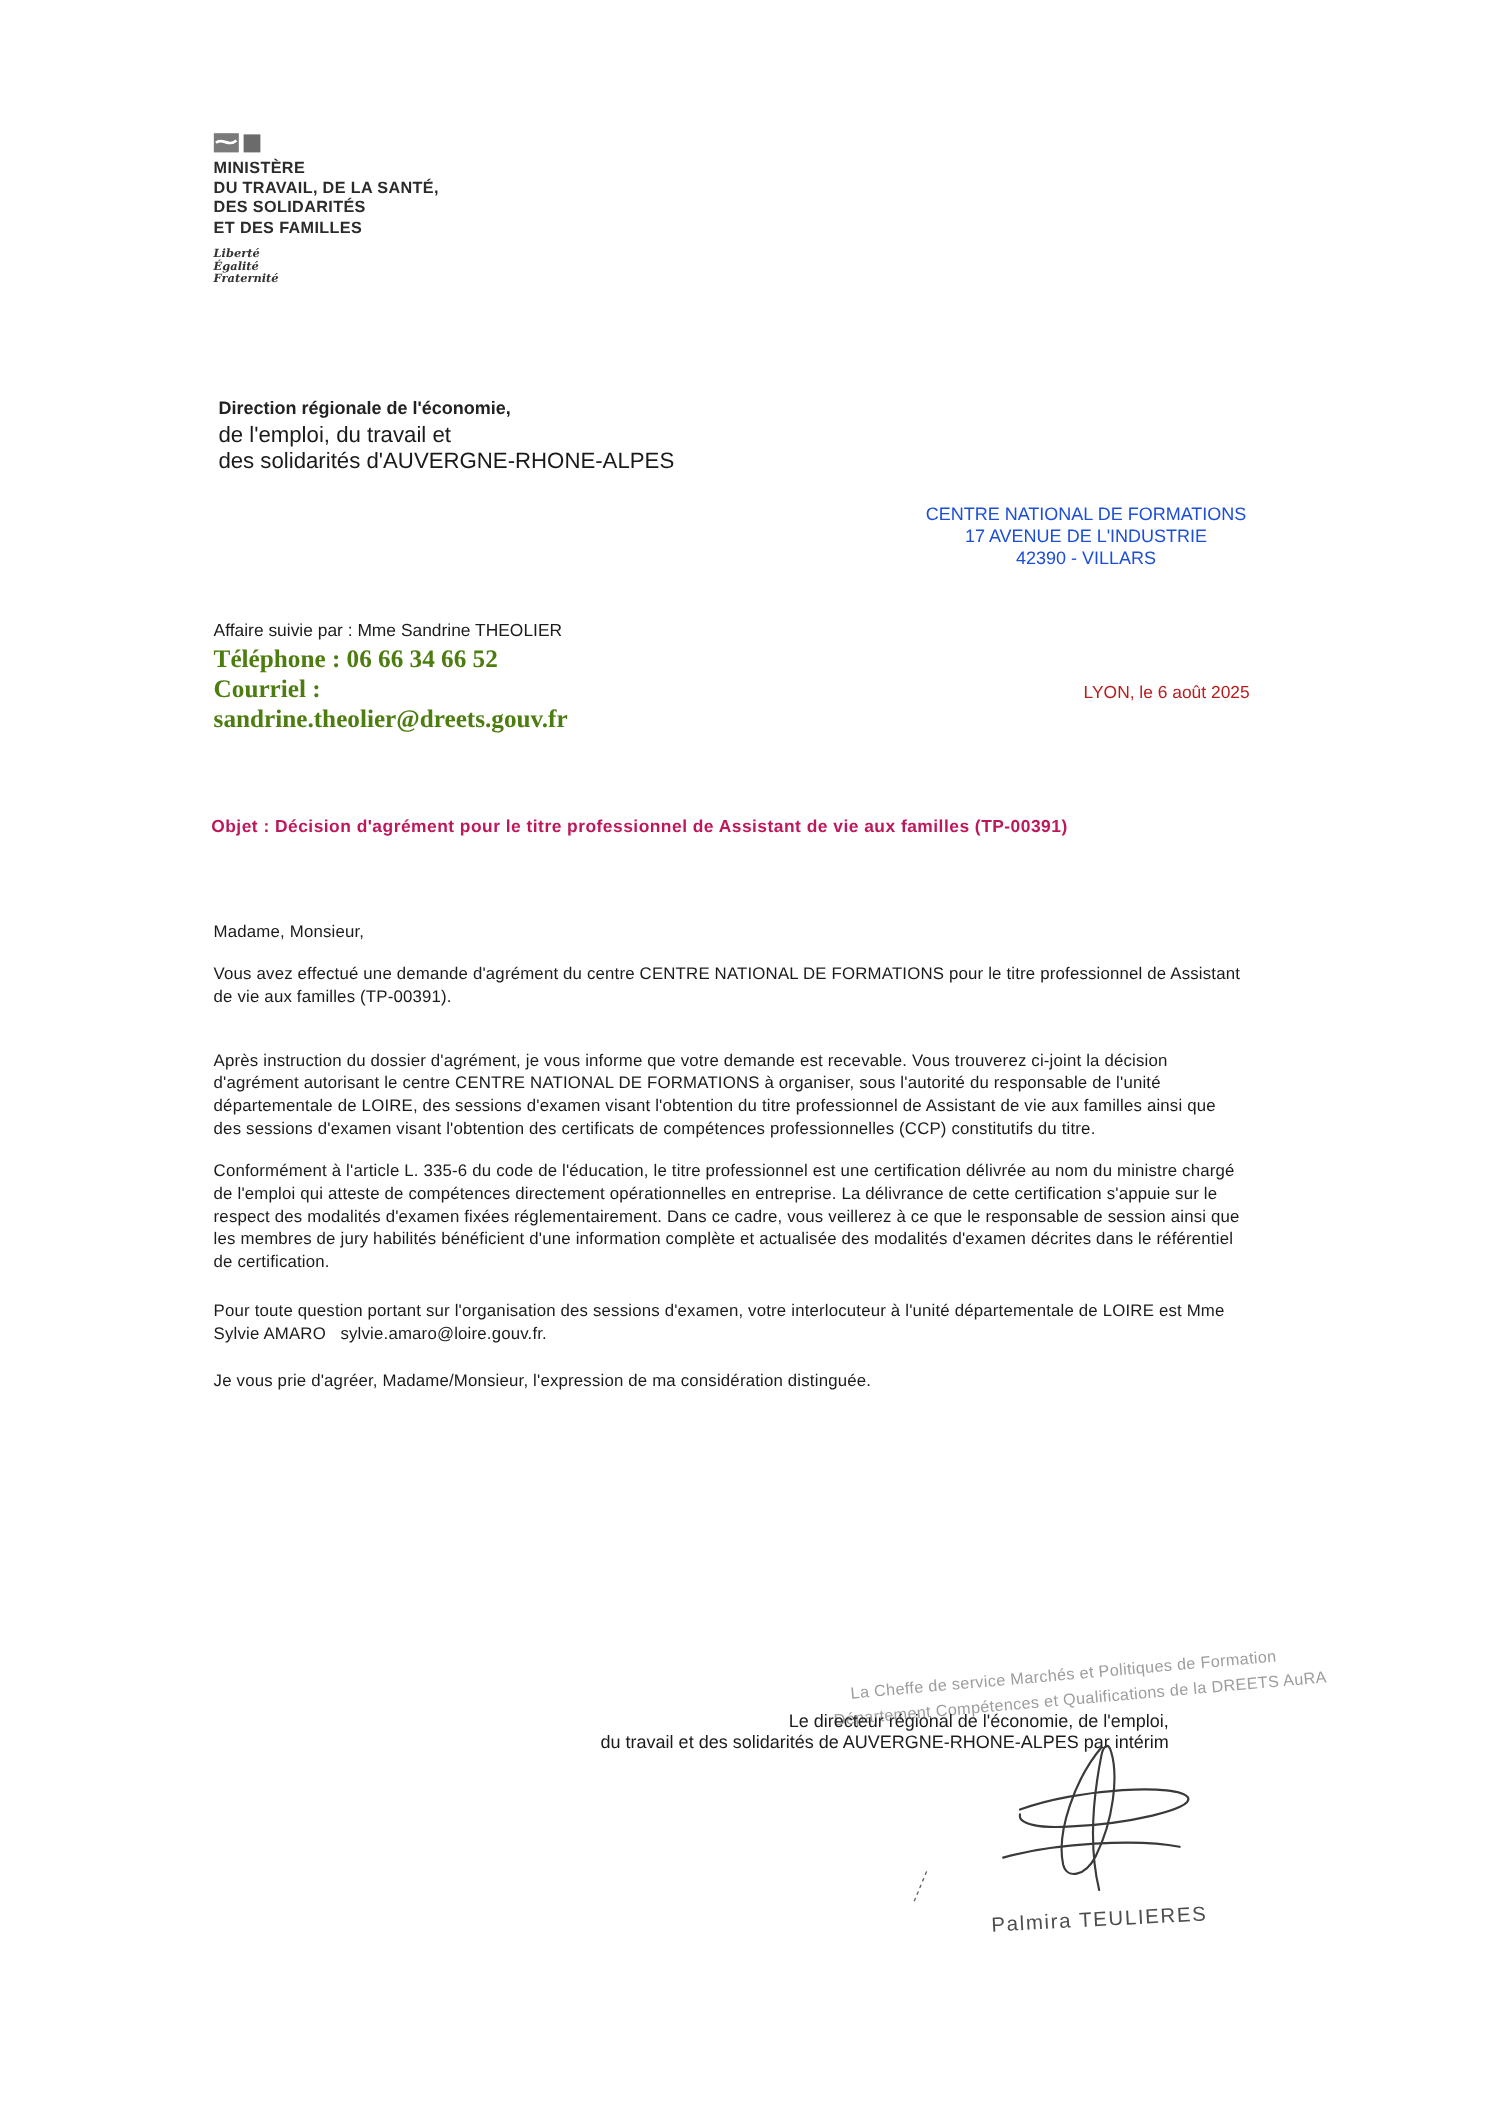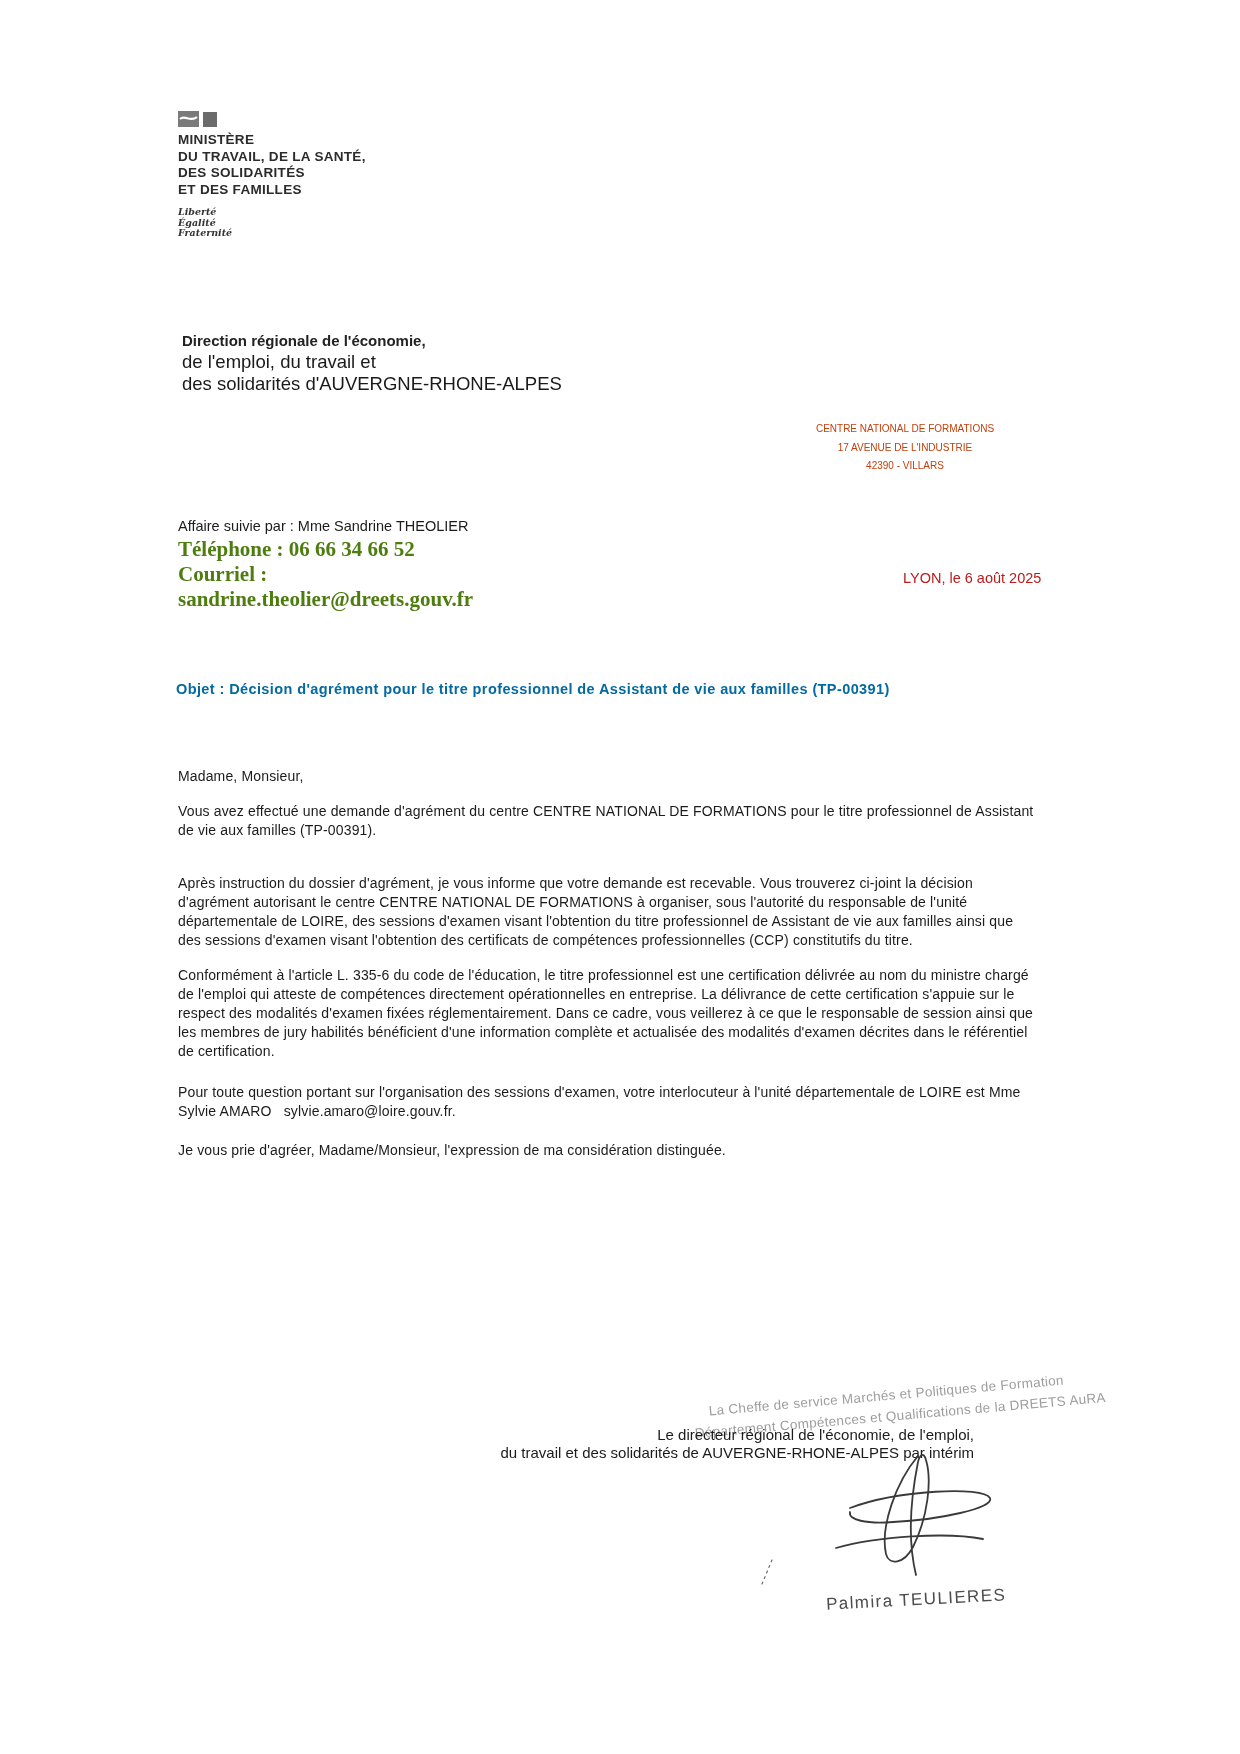--- a/index.html
+++ b/index.html
@@ -34,35 +34,35 @@
   
   .sender{position:absolute;left:182px;top:330px;}
   .sender .bold-line{font-weight:bold;font-size:15px;line-height:21px;color:#222;}
   .sender .serif-line{
     font-family:Liberation Sans, sans-serif;
     font-size:18.5px;line-height:22px;color:#1a1a1a;
   }
   
   .recipient{
     position:absolute;left:740px;top:420px;width:330px;
-    text-align:center;font-size:10px;line-height:18.5px;color:#c2410c;
+    text-align:center;font-size:15px;line-height:18.5px;color:#1d4ed8;
   }
   
   .contact{position:absolute;left:178px;top:516px;}
   .contact .sans-line{font-size:14.5px;line-height:21px;color:#1c1c1c;}
   .contact .serif-line{
     font-family:"Liberation Serif","DejaVu Serif",serif;
     font-size:21px;line-height:25px;color:#4d7c0f;font-weight:bold;
   }
   
   .dateline{position:absolute;left:903px;top:570px;font-size:14.5px;color:#b91c1c;}
   
   .subject{
     position:absolute;left:176px;top:681px;width:990px;
-    font-weight:bold;font-size:14.5px;letter-spacing:.4px;color:#0369a1;
+    font-weight:bold;font-size:14.5px;letter-spacing:.4px;color:#be185d;
   }
   
   .letter-body{position:absolute;left:178px;top:767px;width:862px;}
   .letter-body p{
     margin:0 0 16px 0;
     font-size:14px;line-height:19px;color:#1b1b1b;
     letter-spacing:.15px;
   }
   .letter-body p.mb34{margin-bottom:34px;}
   .letter-body p.mb22{margin-bottom:22px;}

